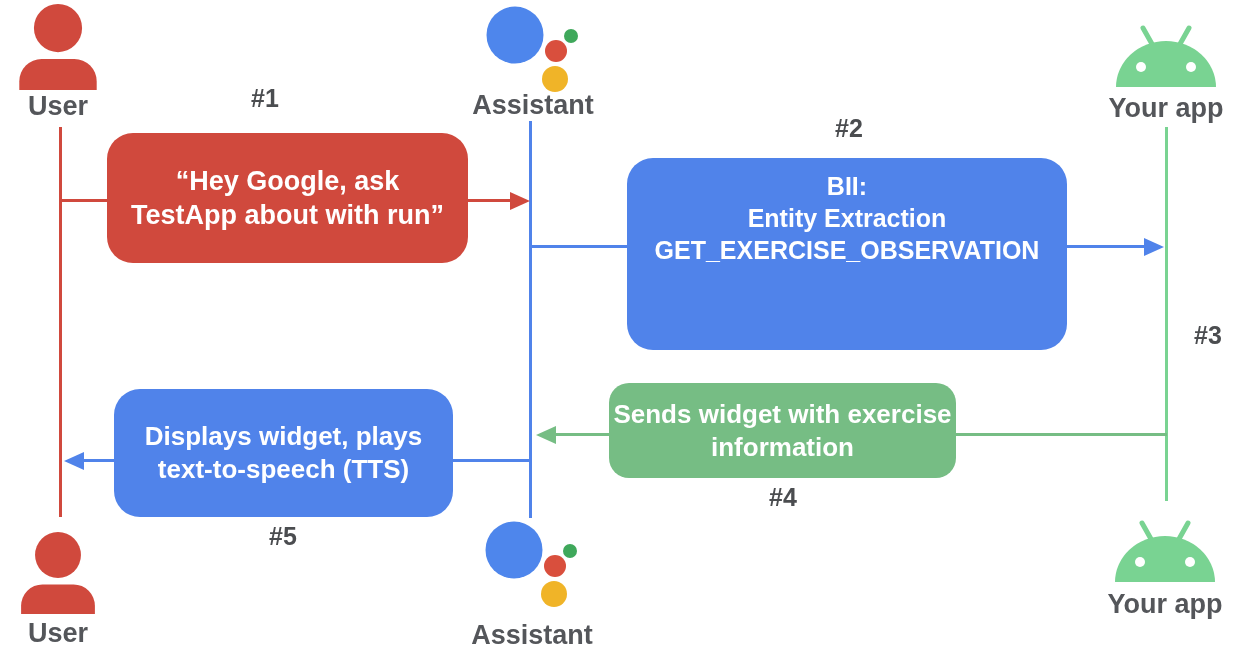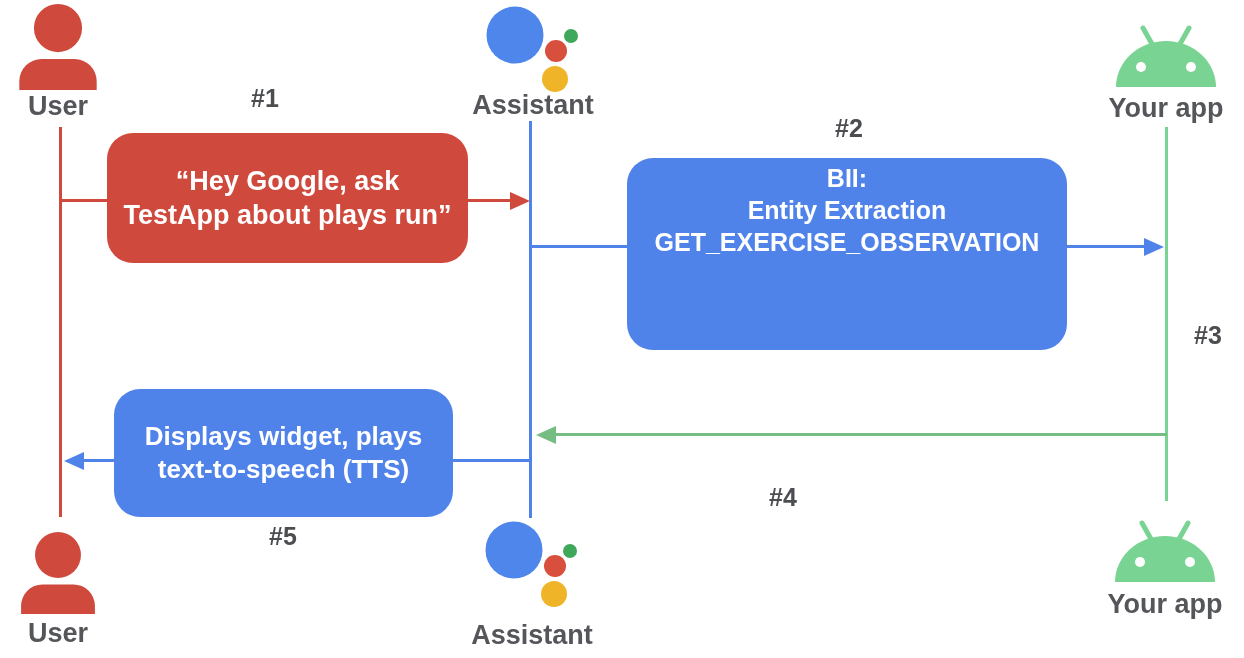--- a/index.html
+++ b/index.html
@@ -24,21 +24,21 @@
   .head.pt-left  { border-right:20px solid; }
   .head.c-red   { border-left-color:var(--red); border-right-color:var(--red); }
   .head.c-blue  { border-left-color:var(--blue); border-right-color:var(--blue); }
   .head.c-green { border-left-color:var(--green-box); border-right-color:var(--green-box); }
   
   .box { position:absolute; color:#fff; font-weight:bold; text-align:center;
          display:flex; flex-direction:column; align-items:center; justify-content:center;
          border-radius:26px; }
   .box.red   { background:var(--red); font-size:27px; line-height:34px; }
   .box.blue  { background:var(--blue); font-size:26px; line-height:33px; }
-  .box.blue.tall { font-size:25px; line-height:32px; justify-content:flex-start; padding-top:4px; box-sizing:border-box; }
+  .box.blue.tall { font-size:25px; line-height:32px; justify-content:flex-start; padding-top:12px; box-sizing:border-box; }
   .box.green { background:var(--green-box); font-size:26px; line-height:33px; border-radius:20px; }
   
   .actor-label { position:absolute; font-weight:bold; color:var(--label-gray);
                  font-size:27px; text-align:center; }
   .step { position:absolute; font-weight:bold; color:var(--step-gray);
           font-size:25px; width:60px; text-align:center; }
   .actor-icon { position:absolute; }
   .actor-icon svg { display:block; width:100%; height:100%; }
 </style>
 </head>
@@ -57,29 +57,33 @@
   <div class="head pt-right c-blue" style="left:1144px; top:238px"></div>
 
   <div class="head pt-left c-green" style="left:536px; top:426px"></div>
   <div class="hline bg-greenbox" style="left:556px; top:433px; width:611px"></div>
 
   <div class="head pt-left c-blue" style="left:64px; top:452px"></div>
   <div class="hline bg-blue" style="left:84px; top:459px; width:448px"></div>
 
   <div class="box red" style="left:107px; top:133px; width:361px; height:130px">
     <div>“Hey Google, ask</div>
-    <div>TestApp about plays run”</div>
+    <div>TestApp about with run”</div>
   </div>
 
   <div class="box blue tall" style="left:627px; top:158px; width:440px; height:192px">
     <div>BII:</div>
     <div>Entity Extraction</div>
     <div>GET_EXERCISE_OBSERVATION</div>
   </div>
 
+  <div class="box green" style="left:609px; top:383px; width:347px; height:95px">
+    <div>Sends widget with exercise</div>
+    <div>information</div>
+  </div>
 
   <div class="box blue" style="left:114px; top:389px; width:339px; height:128px">
     <div>Displays widget, plays</div>
     <div>text-to-speech (TTS)</div>
   </div>
 
   <div class="step" style="left:235px;  top:84px">#1</div>
   <div class="step" style="left:819px;  top:114px">#2</div>
   <div class="step" style="left:1178px; top:321px">#3</div>
   <div class="step" style="left:753px;  top:483px">#4</div>

